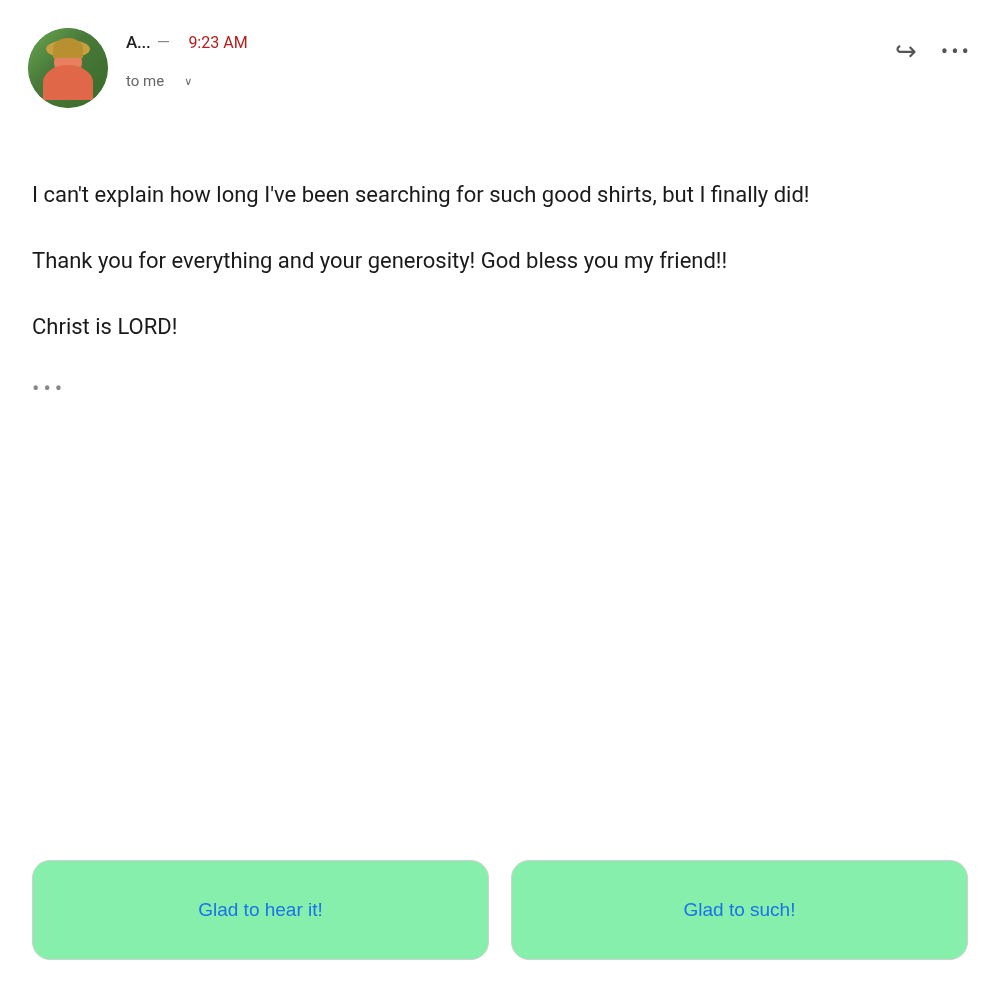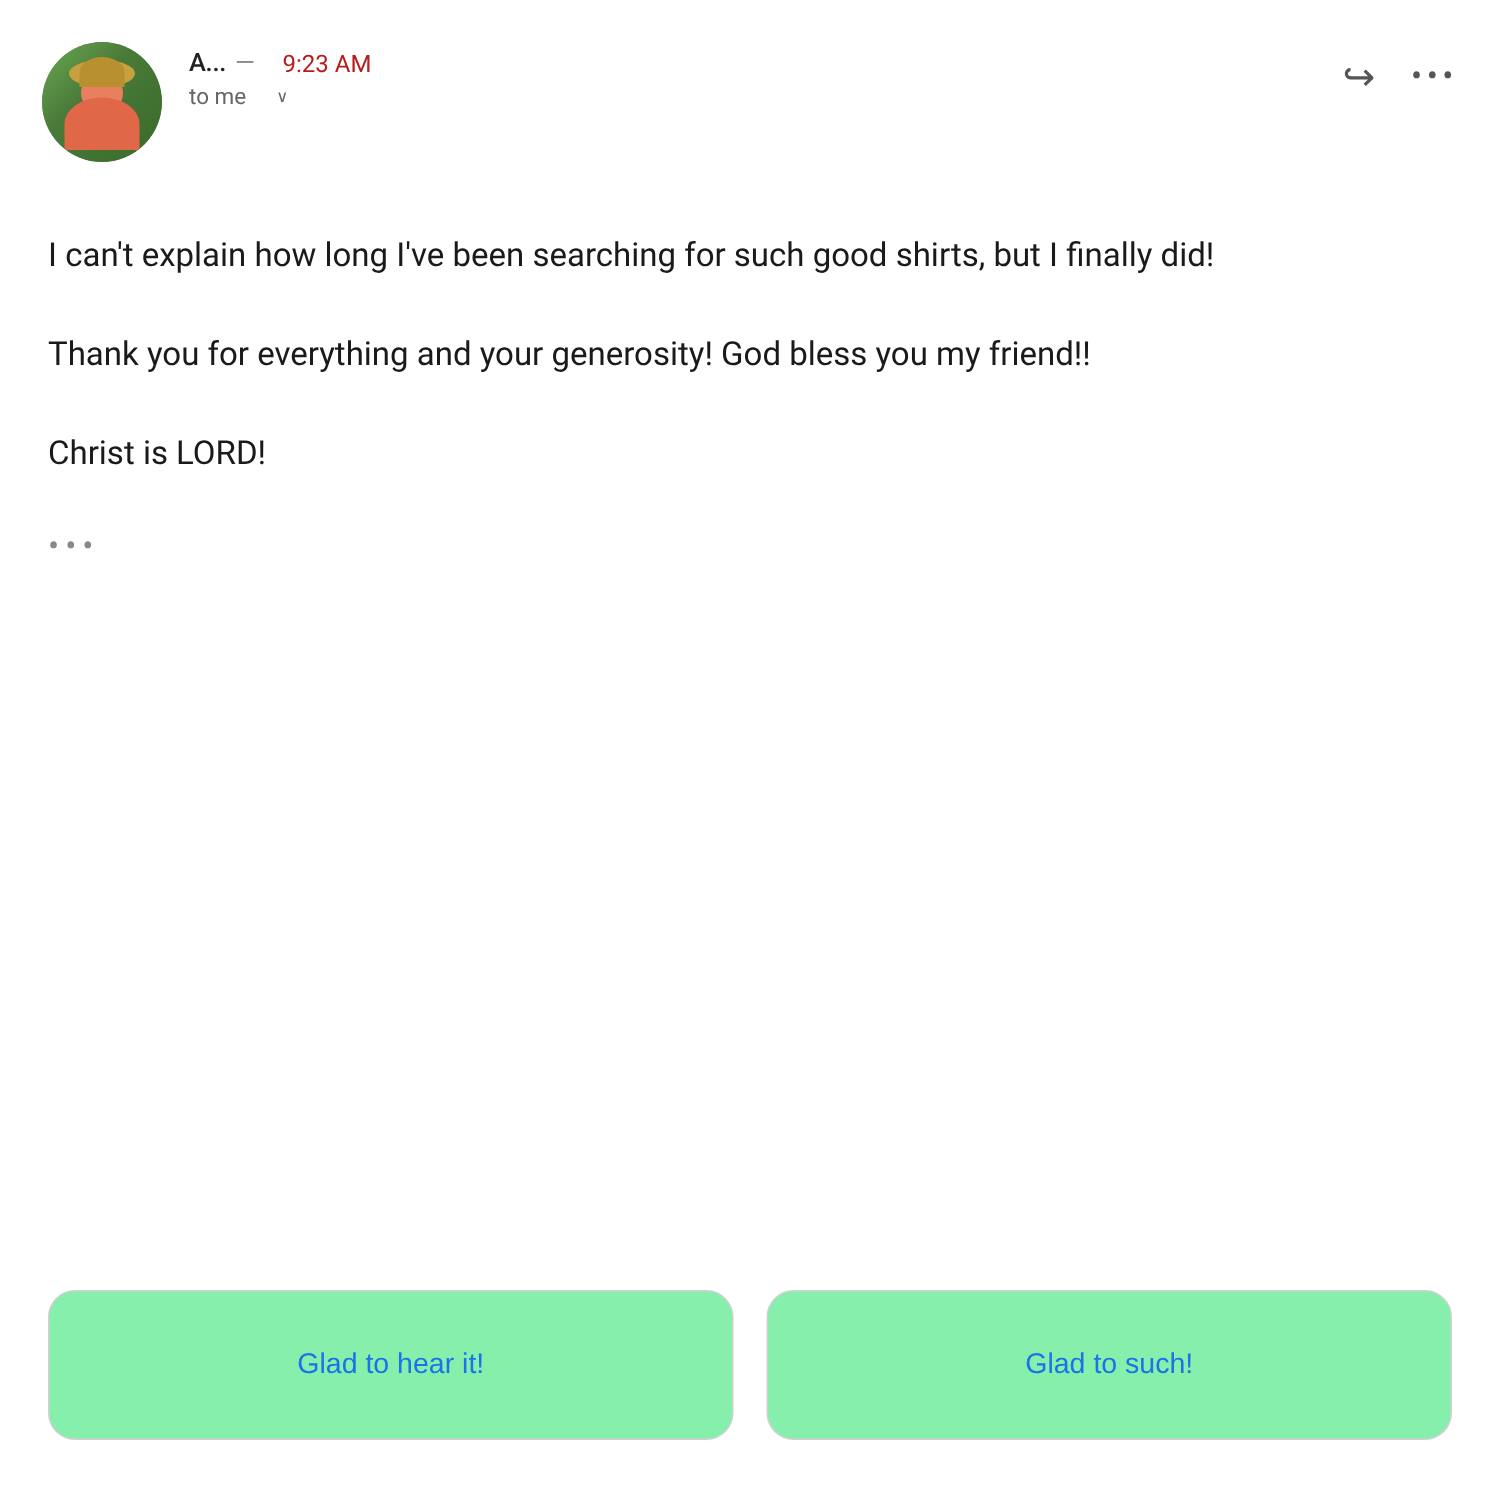--- a/index.html
+++ b/index.html
@@ -128,21 +128,21 @@
 
     .timestamp {
       font-size: 16px;
       color: #b91c1c;
       margin-left: 4px;
     }
 
     .to-me {
       font-size: 15px;
       color: #666666;
-      margin-top: 3px;
+      margin-top: 20px;
       display: flex;
       align-items: center;
       gap: 20px;
     }
 
     .chevron-down {
       font-size: 11px;
       color: #666666;
     }
 
@@ -170,20 +170,21 @@
     .email-body {
       padding: 30px 32px 20px 32px;
       flex: 1;
     }
 
     .email-text {
       font-size: 22px;
       line-height: 1.55;
       color: #1a1a1a;
       max-width: 900px;
+      margin-top: 24px;
     }
 
     .email-text p {
       margin-bottom: 32px;
     }
 
     .ellipsis {
       color: #888888;
       font-size: 22px;
       letter-spacing: 4px;

